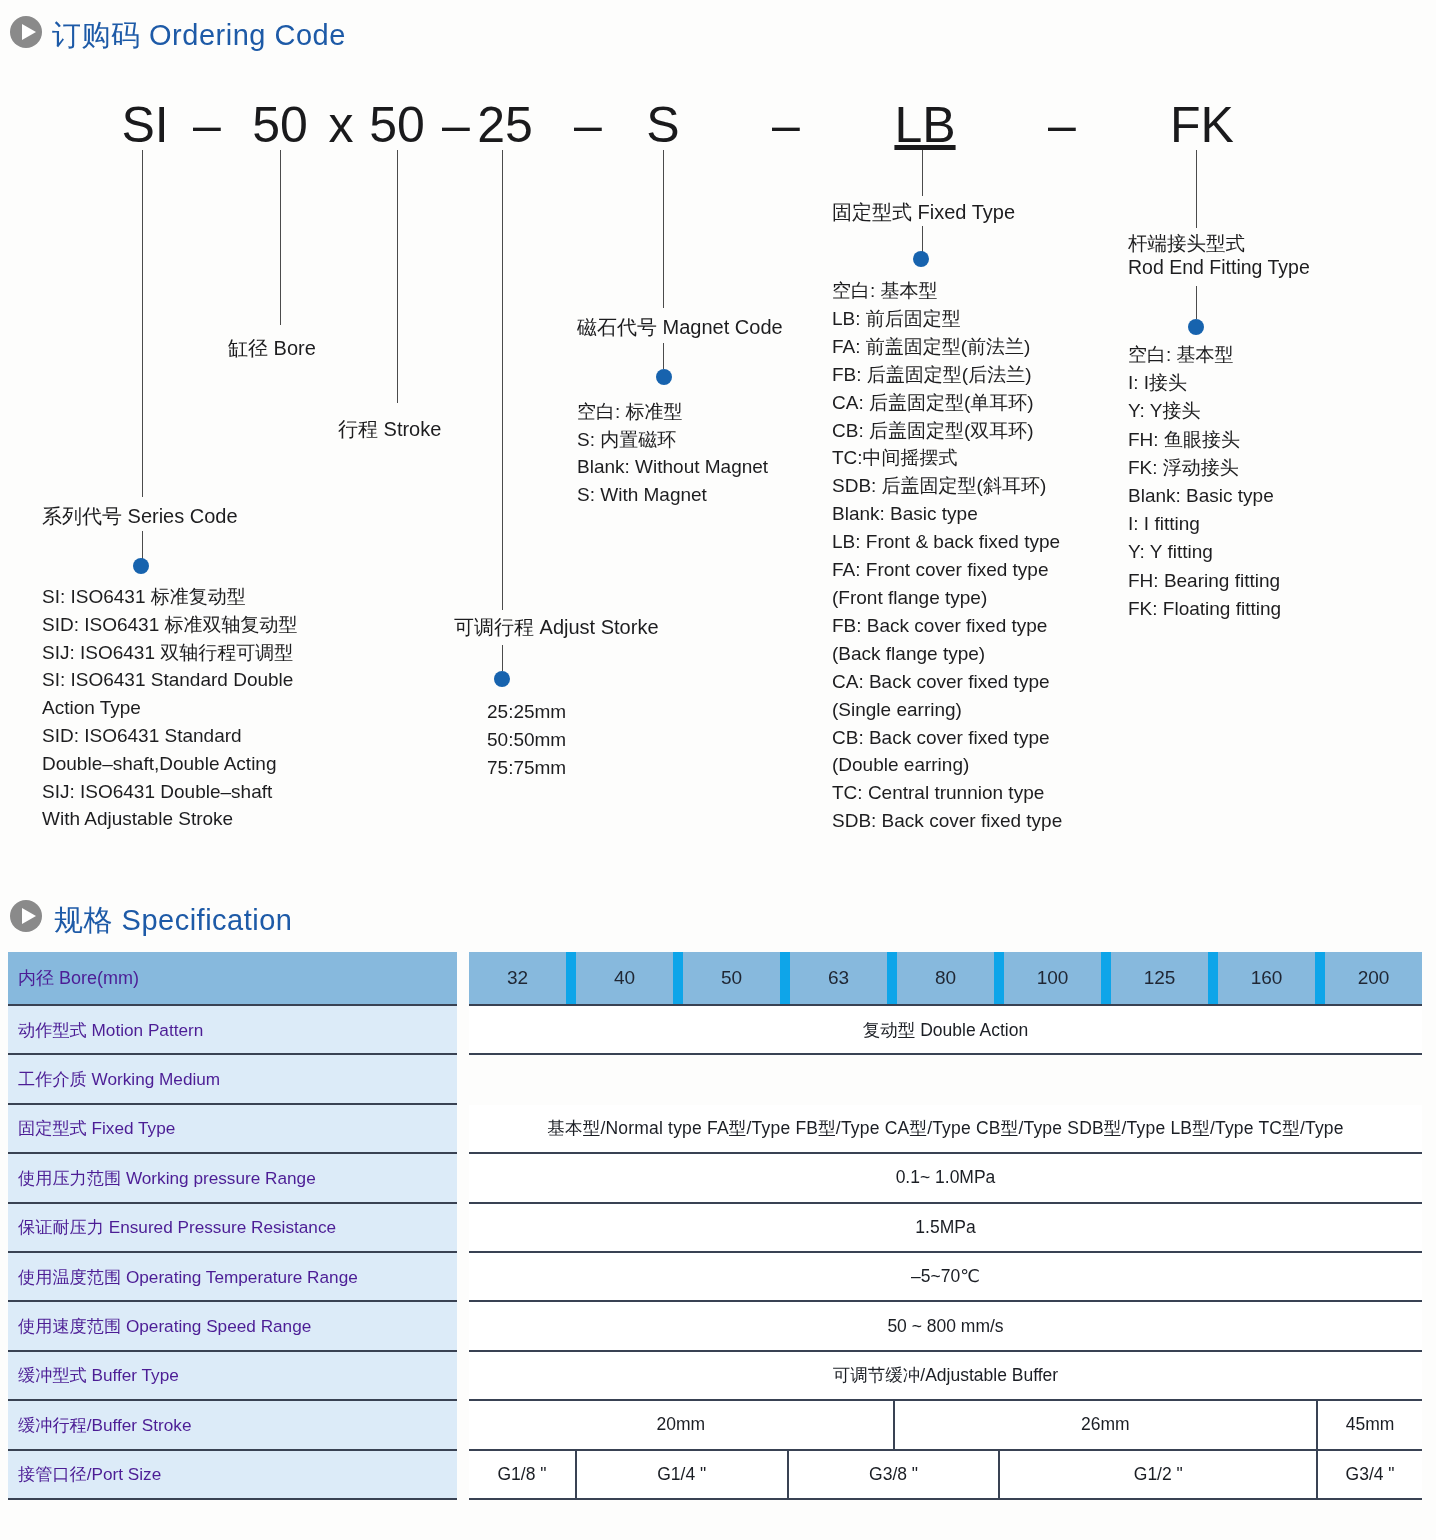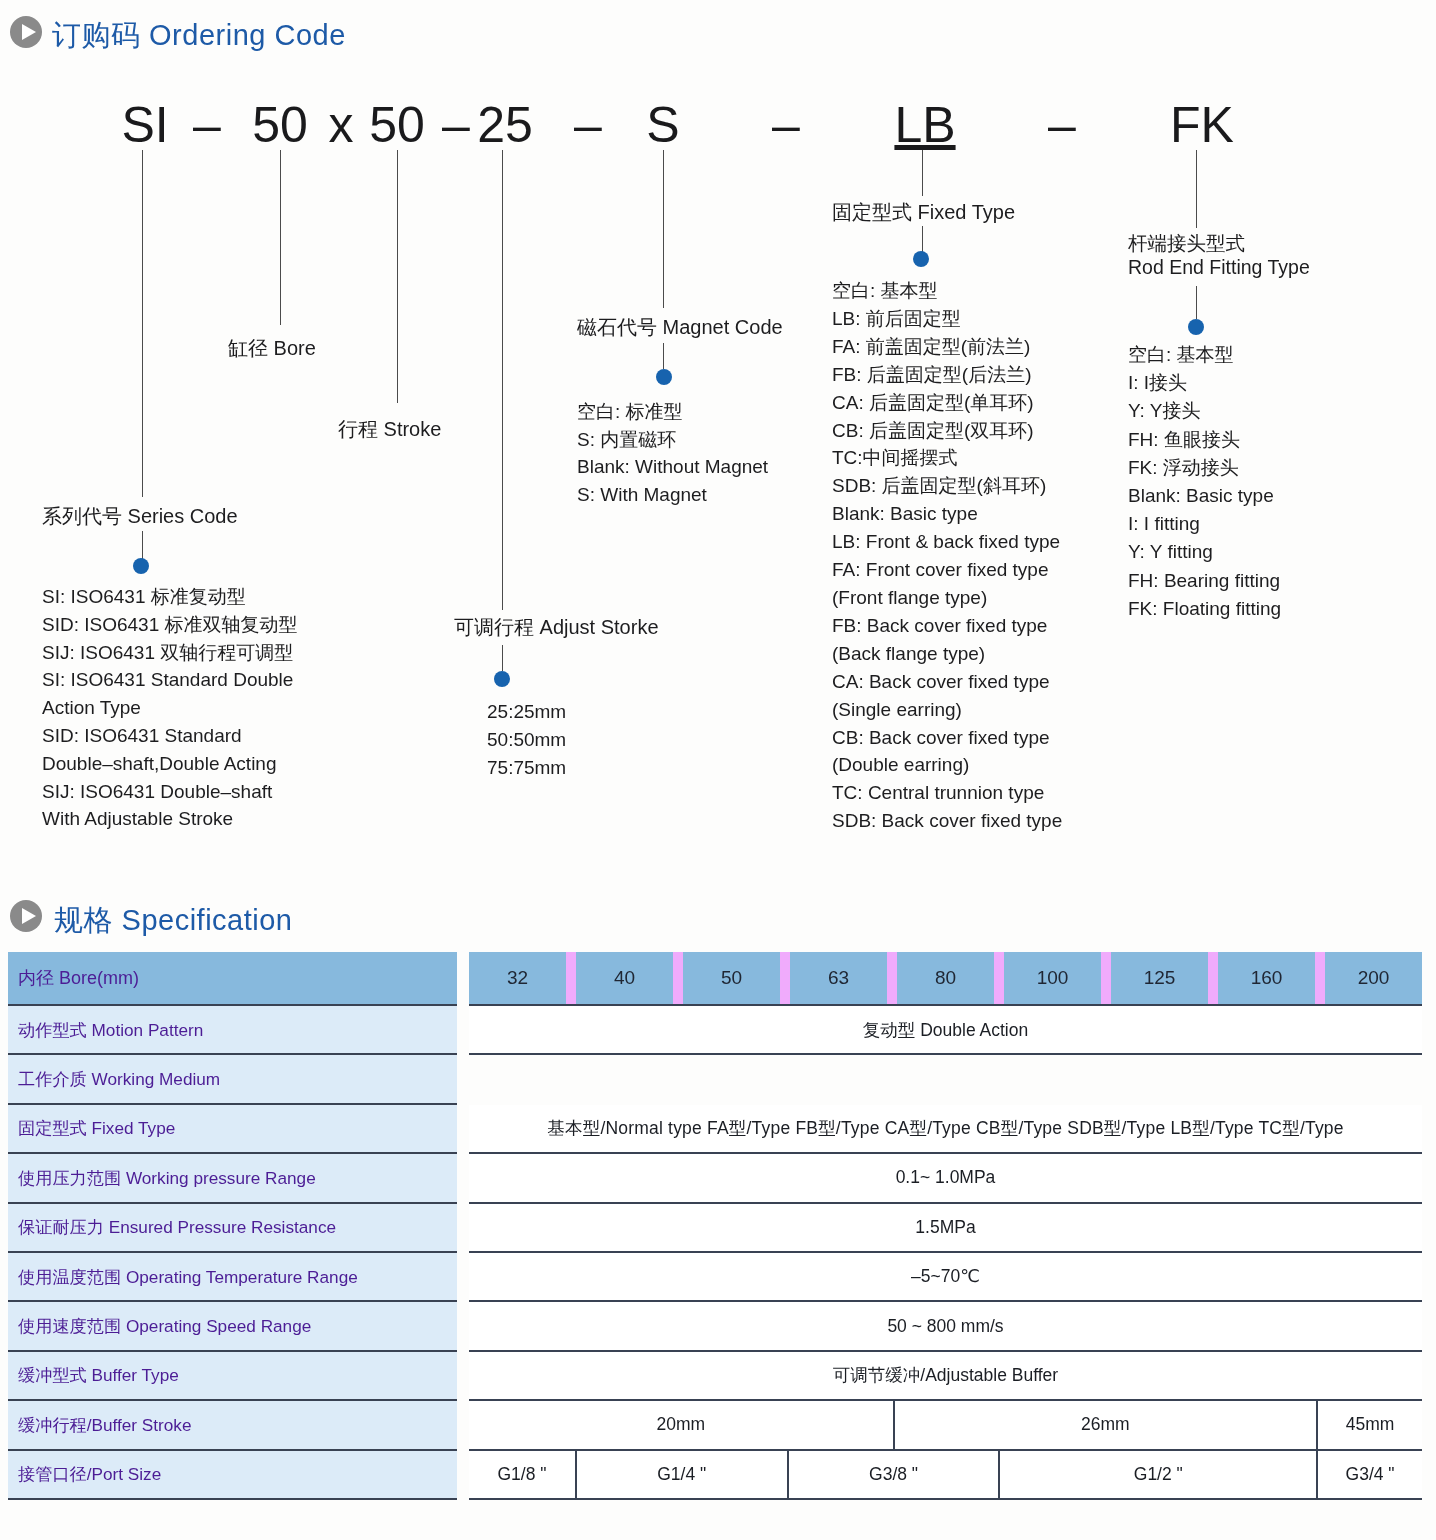--- a/index.html
+++ b/index.html
@@ -30,21 +30,21 @@
   .trow{display:flex;align-items:stretch;}
   .trow .lbl{width:449px;background:#dcebf8;border-bottom:2px solid #394253;
     display:flex;align-items:center;padding-left:10px;box-sizing:border-box;
     font-size:17.2px;color:#4c1d95;white-space:nowrap;}
   .trow .gap{width:12px;background:transparent;}
   .trow .val{width:953px;border-bottom:2px solid #394253;box-sizing:border-box;
     display:flex;align-items:center;justify-content:center;font-size:17.5px;color:#1b1e24;background:#ffffff;}
   .trow.hdr{height:54px;}
   .trow.hdr .lbl{background:#87b9dd;font-size:18px;}
   .trow.data{height:49.4px;}
-  .hdr-grid{display:grid;grid-template-columns:repeat(9,1fr);gap:10px;width:100%;height:100%;background:#f0abfc;}
+  .hdr-grid{display:grid;grid-template-columns:repeat(9,1fr);gap:10px;width:100%;height:100%;background:#0ea5e9;}
   .hdr-grid .hcell{background:#87b9dd;display:flex;align-items:center;justify-content:center;
     font-size:19px;color:#1f2633;}
   .span-grid{display:grid;grid-template-columns:repeat(9,1fr);width:100%;height:100%;}
   .span-grid .scell{display:flex;align-items:center;justify-content:center;font-size:17.5px;color:#1b1e24;}
   .span-grid .scell + .scell{border-left:2px solid #394253;}
   .sp1{grid-column:span 1;} .sp2{grid-column:span 2;} .sp3{grid-column:span 3;} .sp4{grid-column:span 4;}
   .fit-row{white-space:nowrap;letter-spacing:0.2px;}
 </style>
 </head>
 <body>

